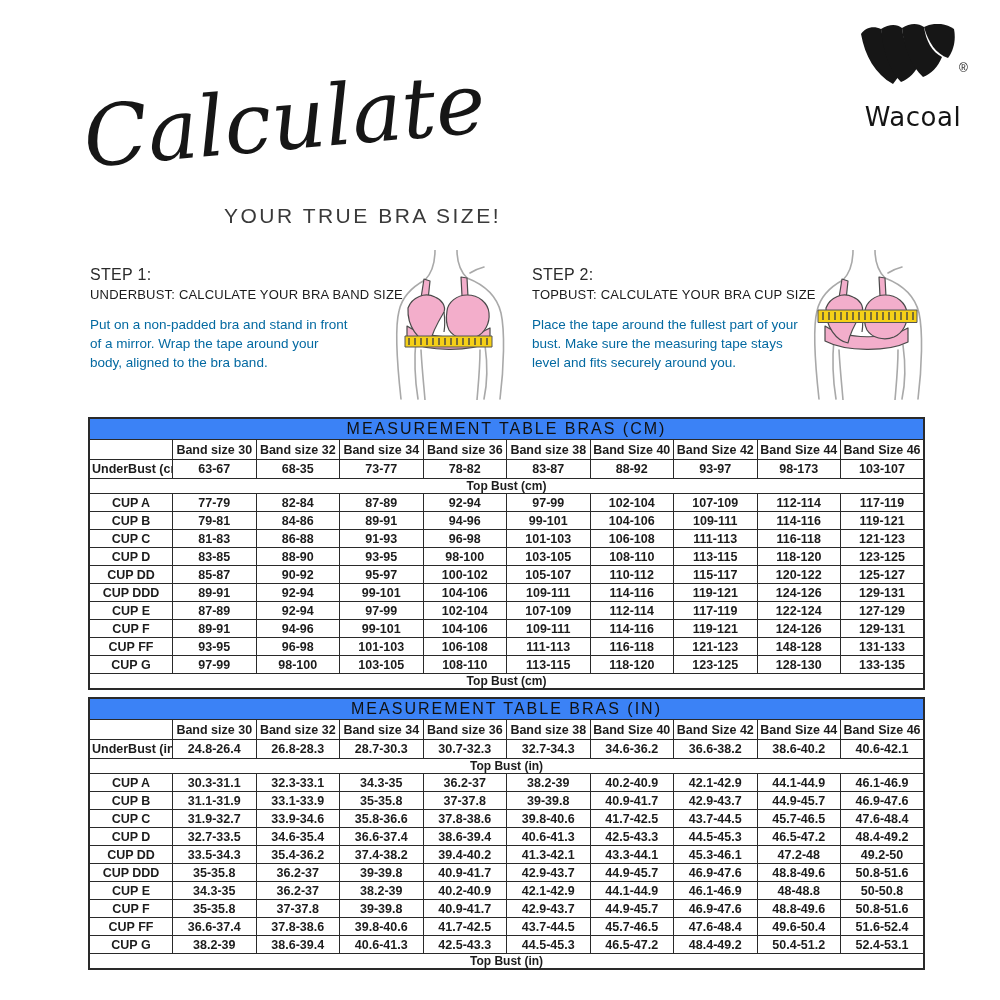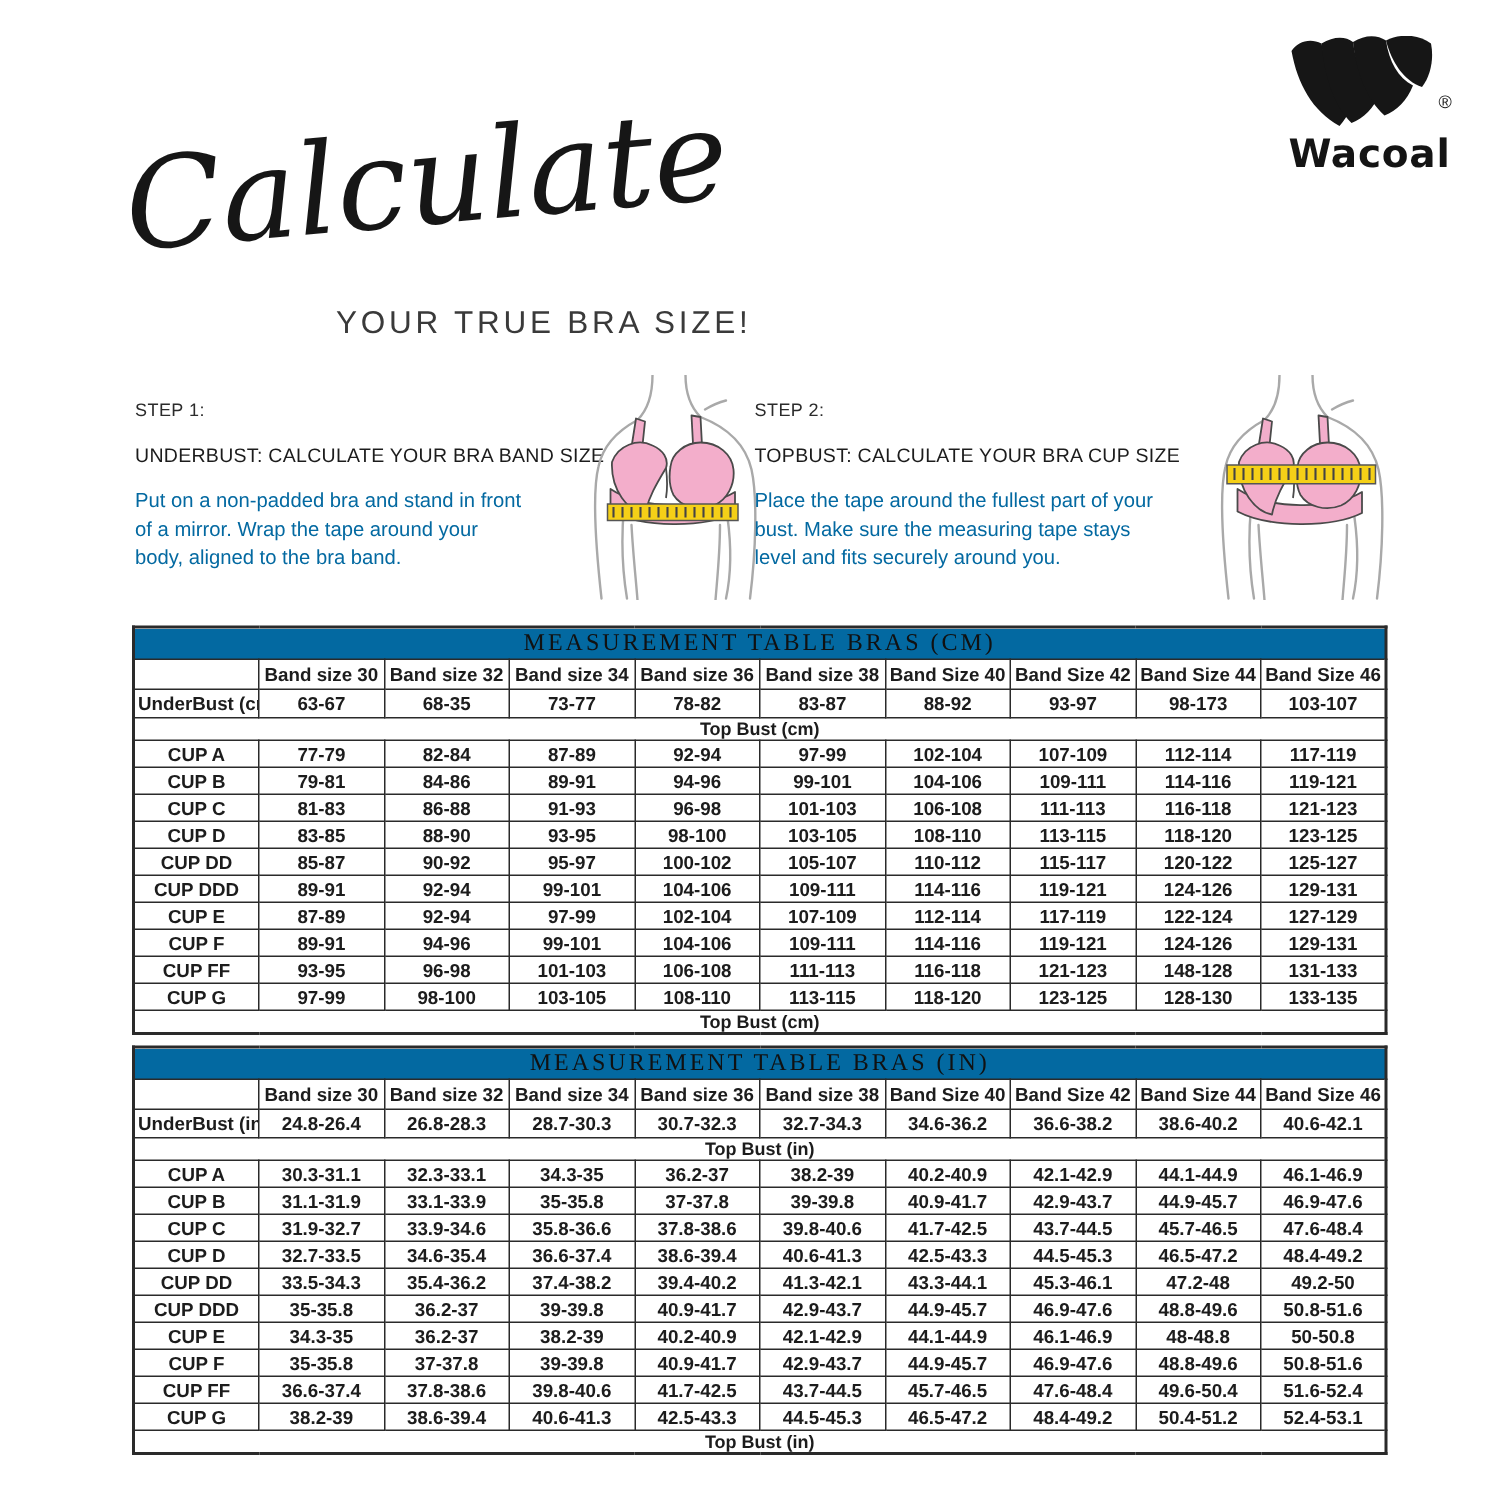--- a/index.html
+++ b/index.html
@@ -2,50 +2,50 @@
 <html><head>
 <meta charset="utf-8">
 <style>
   html,body{margin:0;padding:0;background:#ffffff;}
   .page{position:relative;width:1000px;height:1000px;background:#fff;overflow:hidden;
         font-family:"Liberation Sans",sans-serif;color:#222;}
 
   
   .logo{position:absolute;left:848px;top:24px;width:130px;text-align:center;}
   .logo svg{display:block;margin:0 auto;}
-  .logo-text{font-family:"DejaVu Sans",sans-serif;font-weight:700;font-size:26px;color:#141414;margin-top:2px;letter-spacing:0.5px;}
+  .logo-text{font-family:"DejaVu Sans",sans-serif;font-weight:400;font-size:26px;color:#141414;margin-top:16px;letter-spacing:0.5px;}
 
   
   .script-title{position:absolute;left:80px;top:96px;font-family:"DejaVu Serif",serif;
     font-style:italic;font-size:84px;line-height:1;color:#161616;transform:rotate(-5deg);
     transform-origin:left top;}
   .subtitle{position:absolute;left:184px;top:204px;font-size:21px;letter-spacing:2.5px;color:#3a3a3a;margin-left:40px;}
 
   
   .step{position:absolute;top:266px;}
   .step1{left:90px;}
-  .step2{left:503px;}
-  .step-label{font-size:12px;color:#2b2b2b;margin-bottom:16px;letter-spacing:0.3px;}
+  .step2{left:532px;}
+  .step-label{font-size:16px;color:#2b2b2b;margin-bottom:3px;letter-spacing:0.3px;}
   .step-heading{font-size:13px;font-weight:normal;color:#1c1c1c;letter-spacing:0.2px;white-space:nowrap;margin-bottom:14px;}
   .step-body{font-size:13.5px;line-height:1.4;color:#0369a1;white-space:pre-line;}
 
   .illus{position:absolute;top:250px;}
   .illus1{left:388px;}
   .illus2{left:806px;}
 
   
   .tablewrap{position:absolute;left:88px;}
   .t-cm{top:417px;}
   .t-in{top:697px;}
   table.mtable{border-collapse:collapse;table-layout:fixed;width:837px;
     font-family:"Liberation Sans",sans-serif;font-weight:bold;font-size:12.5px;color:#1c1c1c;
     border:2px solid #2a2a2a;}
   table.mtable td{border:1px solid #2a2a2a;text-align:center;height:17px;padding:0 2px;
     white-space:nowrap;overflow:hidden;}
-  tr.t-title td{background:#0369a1;font-weight:normal;font-size:16px;letter-spacing:2px;height:20px;color:#111;font-family:Liberation Serif, serif;}
+  tr.t-title td{background:#3b82f6;font-weight:normal;font-size:16px;letter-spacing:2px;height:20px;color:#111;}
   tr.t-head td{height:19px;}
   tr.t-underbust td{height:18px;}
   tr.t-span td{height:14px;font-size:12px;}
   td.lblcell{text-align:left;padding-left:4px;}
 </style>
 </head>
 <body>
 
 <div class="page">
 

